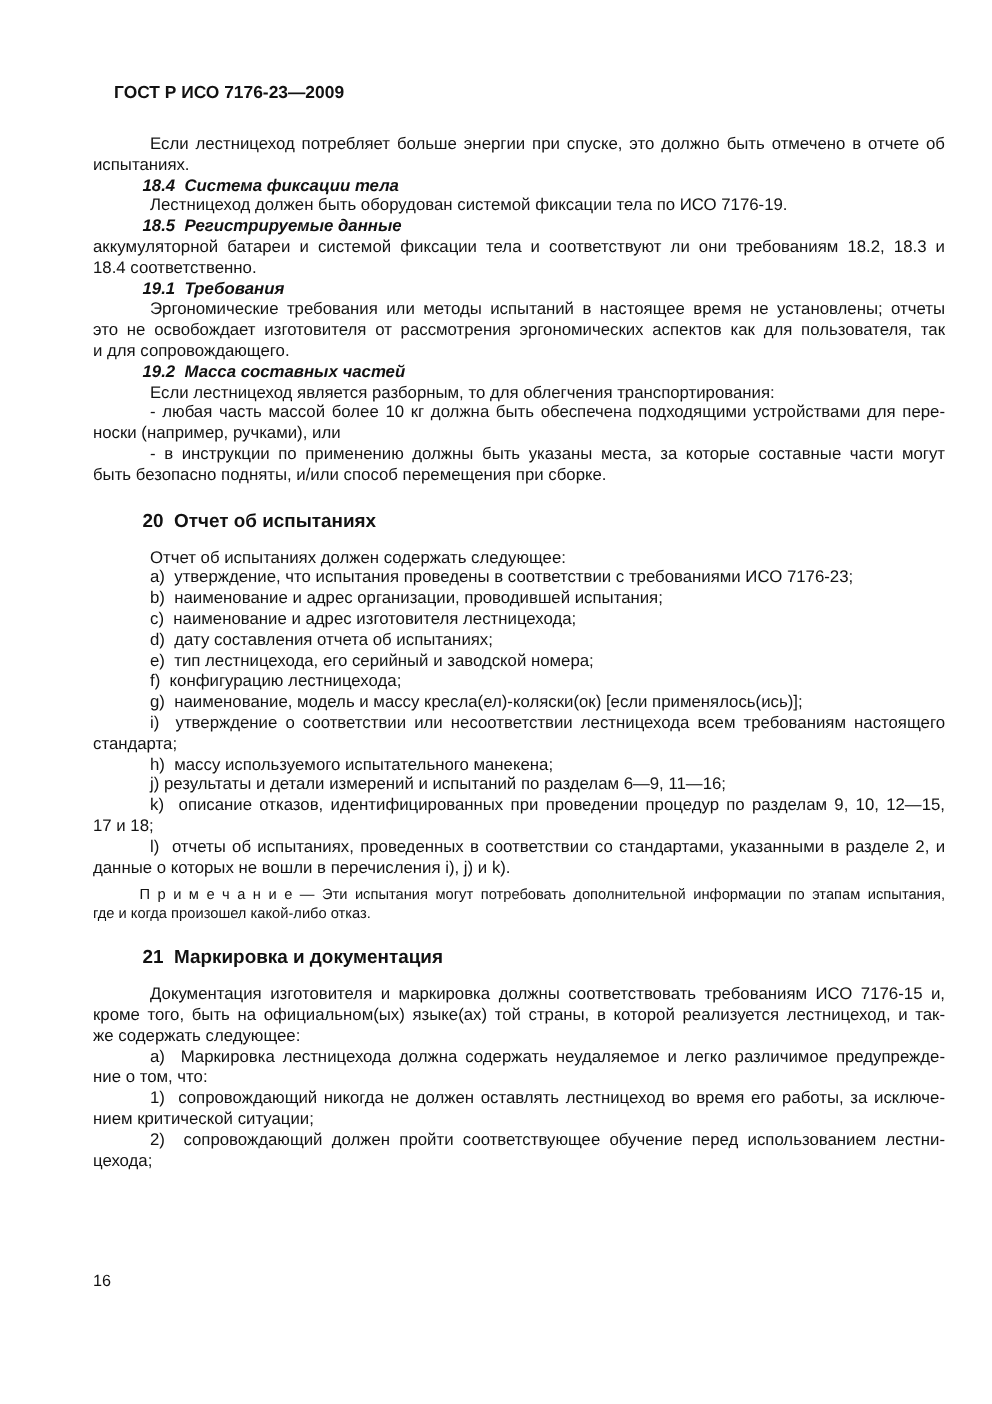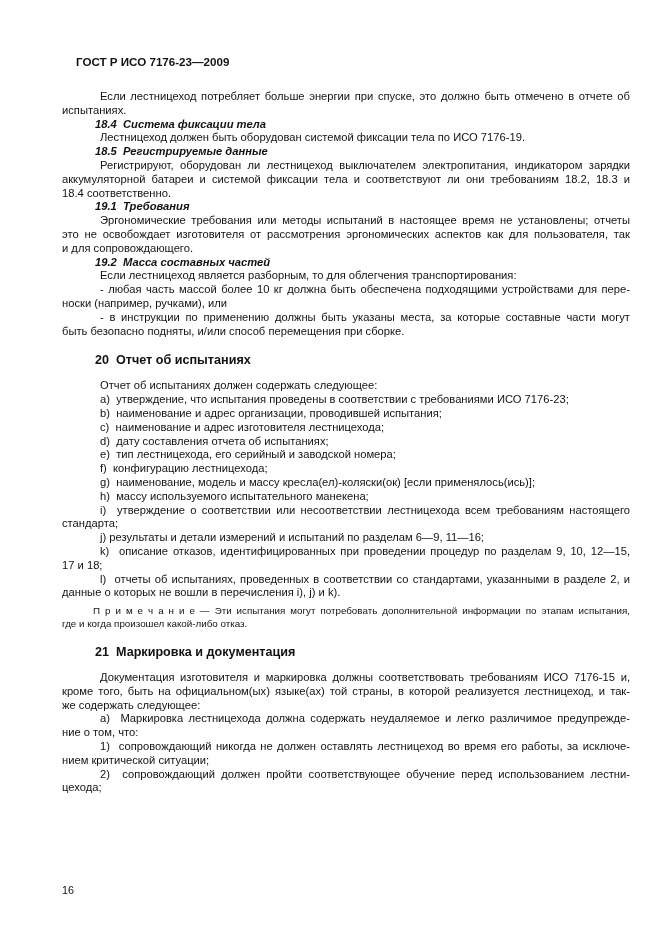--- a/index.html
+++ b/index.html
@@ -41,41 +41,40 @@
   .para .line.ind { text-indent: 38px; }
   .line.just { text-align: justify; text-align-last: justify; }
   .note {
     font-size: 9.8px;
     line-height: 12.5px;
     margin: 5px 0 4px 0;
   }
   .note .line.ind { text-indent: 31px; }
   .page-number {
     position: absolute;
-    left: 62px; top: 884px;
+    left: 62px; top: 848px;
     font-size: 10.8px;
   }
 </style>
 </head>
 <body>
 
 <div class="page-header">ГОСТ Р ИСО 7176-23—2009</div>
 
 <div class="doc">
     <div class="para">
       <div class="line just ind">Если лестницеход потребляет больше энергии при спуске, это должно быть отмечено в отчете об</div>
       <div class="line">испытаниях.</div>
     </div>
     <div class="h2">18.4&nbsp; Система фиксации тела</div>
     <div class="para">
       <div class="line ind">Лестницеход должен быть оборудован системой фиксации тела по ИСО 7176-19.</div>
     </div>
     <div class="h2">18.5&nbsp; Регистрируемые данные</div>
     <div class="para">
-      <div class="line just ind">Регистрируют, оборудован ли лестницеход выключателем электропитания, индикатором зарядки</div>
       <div class="line just">аккумуляторной батареи и системой фиксации тела и соответствуют ли они требованиям 18.2, 18.3 и</div>
       <div class="line">18.4 соответственно.</div>
     </div>
     <div class="h2">19.1&nbsp; Требования</div>
     <div class="para">
       <div class="line just ind">Эргономические требования или методы испытаний в настоящее время не установлены; отчеты</div>
       <div class="line just">это не освобождает изготовителя от рассмотрения эргономических аспектов как для пользователя, так</div>
       <div class="line">и для сопровождающего.</div>
     </div>
     <div class="h2">19.2&nbsp; Масса составных частей</div>
@@ -109,25 +108,25 @@
     <div class="para">
       <div class="line ind">e)&nbsp; тип лестницехода, его серийный и заводской номера;</div>
     </div>
     <div class="para">
       <div class="line ind">f)&nbsp; конфигурацию лестницехода;</div>
     </div>
     <div class="para">
       <div class="line ind">g)&nbsp; наименование, модель и массу кресла(ел)-коляски(ок) [если применялось(ись)];</div>
     </div>
     <div class="para">
-      <div class="line ind">h)&nbsp; массу используемого испытательного манекена;</div>
+      <div class="line just ind">i)&nbsp; утверждение о соответствии или несоответствии лестницехода всем требованиям настоящего</div>
+      <div class="line">стандарта;</div>
     </div>
     <div class="para">
-      <div class="line just ind">i)&nbsp; утверждение о соответствии или несоответствии лестницехода всем требованиям настоящего</div>
-      <div class="line">стандарта;</div>
+      <div class="line ind">h)&nbsp; массу используемого испытательного манекена;</div>
     </div>
     <div class="para">
       <div class="line ind">j) результаты и детали измерений и испытаний по разделам 6—9, 11—16;</div>
     </div>
     <div class="para">
       <div class="line just ind">k)&nbsp; описание отказов, идентифицированных при проведении процедур по разделам 9, 10, 12—15,</div>
       <div class="line">17 и 18;</div>
     </div>
     <div class="para">
       <div class="line just ind">l)&nbsp; отчеты об испытаниях, проведенных в соответствии со стандартами, указанными в разделе 2, и</div>

